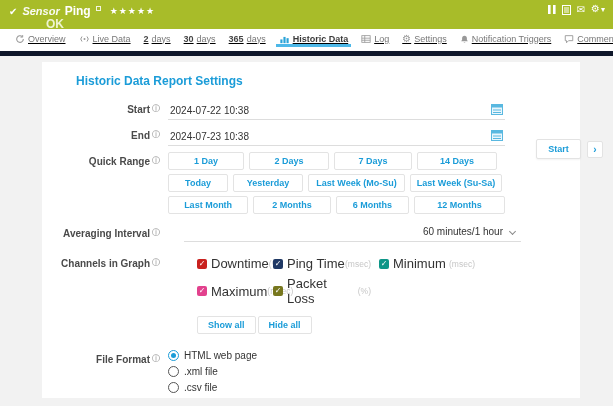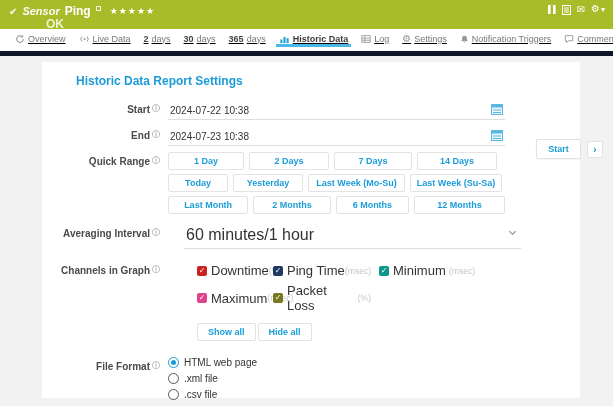--- a/index.html
+++ b/index.html
@@ -41,21 +41,21 @@
 
   .uline-input { width:100%; border:none; border-bottom:1px solid #ddd; font-size:10px; color:#333;
     padding:2px 18px 3px 2px; background:transparent; outline:none;
     font-family:"Liberation Sans","DejaVu Sans",sans-serif; }
   .cal { position:absolute; right:2px; top:1px; cursor:pointer; }
 
   .qr-row { display:flex; gap:5px; margin-bottom:4px; }
   .btn { background:#fff; border:1px solid #e3e3e3; border-radius:2px; color:#1b9cd8; font-weight:bold;
     font-size:9px; height:18px; line-height:16px; text-align:center; cursor:pointer; }
 
-  .select { border-bottom:1px solid #ddd; font-size:16px; color:#333; padding:2px 18px 4px 2px; cursor:pointer; }
+  .select { border-bottom:1px solid #ddd; font-size:10px; color:#333; padding:2px 18px 4px 2px; cursor:pointer;text-align:right; }
   .chev { position:absolute; right:6px; top:5px; width:5px; height:5px;
     border-right:1.4px solid #8a8a8a; border-bottom:1.4px solid #8a8a8a; transform:rotate(45deg); }
 
   .ch-grid { margin-left:29px; display:grid; grid-template-columns:68px 98px 96px; column-gap:8px; row-gap:5px; margin-top:2px; }
   .ch-cell { display:flex; align-items:center; }
   .cbx { width:10px; height:10px; border-radius:2px; color:#fff; font-size:8px; line-height:10px;
     text-align:center; margin-right:4px; cursor:pointer; flex:0 0 auto; }
   .ch-name { font-size:13px; color:#333; }
   .ch-unit { font-size:8.5px; color:#c6c6c6; margin-left:auto; }
 

